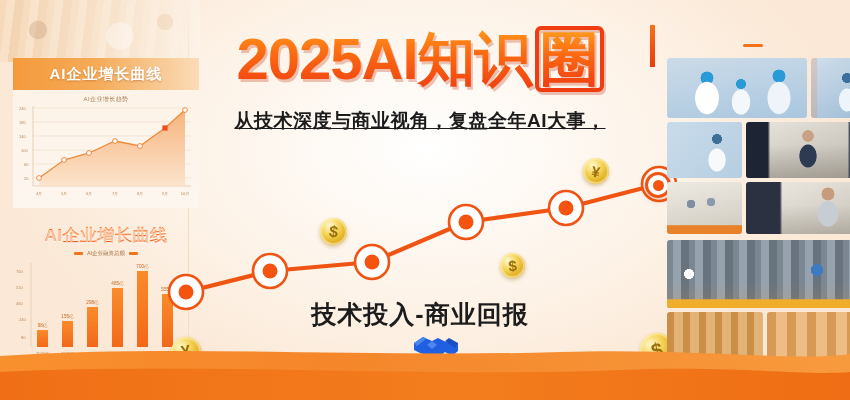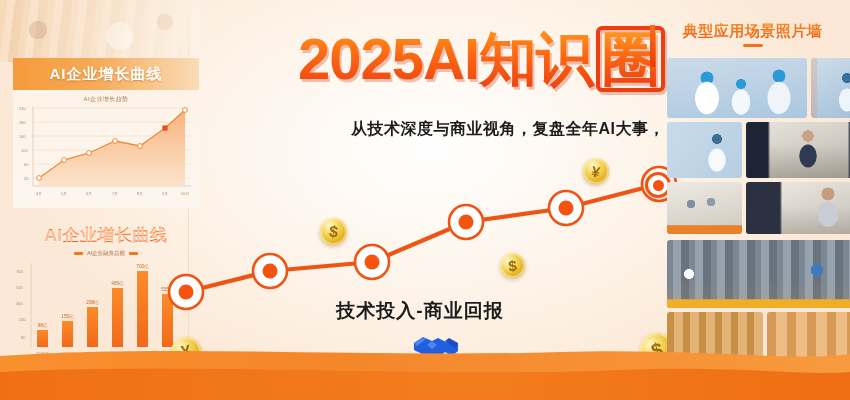--- a/index.html
+++ b/index.html
@@ -76,52 +76,52 @@
   
   svg.mini { display:block; }
 
   
   .divider{
     position:absolute; left:188px; top:0; width:1px; height:400px;
     background:linear-gradient(180deg,rgba(230,190,150,0) 0%,rgba(226,178,130,.35) 25%,rgba(226,178,130,.35) 75%,rgba(230,190,150,0) 100%);
   }
 
   
-  .hero { position:absolute; left:175px; top:26px; width:490px; text-align:right; }
+  .hero { position:absolute; left:175px; top:26px; width:490px; text-align:center; }
   .hero-title{
     font-size:58px; font-weight:bold; line-height:1; letter-spacing:-1px;
     background:linear-gradient(180deg,#ff9b1e 0%,#fb6a12 42%,#ef3d11 100%);
     -webkit-background-clip:text; background-clip:text; color:transparent;
     filter:drop-shadow(2px 3px 0 rgba(190,48,10,.28));
     white-space:nowrap;
   }
   .hero-title .boxed{
     display:inline-block;
     border:4px solid #ef3d11; border-radius:6px;
     padding:0 2px; margin-left:3px;
     background:linear-gradient(180deg,#ff9b1e 0%,#fb6a12 42%,#ef3d11 100%);
     -webkit-background-clip:text; background-clip:text; color:transparent;
   }
   .hero-sub{
-    margin-top:27px; font-size:16px; font-weight:bold; color:#1c1c1c;
-    letter-spacing:.5px; white-space:nowrap;
+    margin-top:16px; font-size:19px; font-weight:bold; color:#1c1c1c;
+    letter-spacing:.5px; white-space:nowrap;text-decoration:underline;
   }
   .pill{
     display:inline-block; margin-top:10px;
     border:2.5px solid #1c1c1c; border-radius:22px;
     padding:4px 22px; font-size:18px; font-weight:bold; color:#1c1c1c;
     letter-spacing:1px; background:rgba(255,255,255,.25);
   }
 
   
   .mainchart{ position:absolute; left:150px; top:150px; width:560px; height:180px; }
 
   .caption{
     position:absolute; left:300px; top:298px; width:240px; text-align:center;
-    font-size:19px; font-weight:bold; color:#1c1c1c; letter-spacing:1px;
+    font-size:25px; font-weight:bold; color:#1c1c1c; letter-spacing:1px;
   }
   .handshake{ position:absolute; left:412px; top:330px; }
 
   
   .coin{ position:absolute; border-radius:50%; display:flex; align-items:center; justify-content:center;
     font-weight:bold; color:#9a6e08;
     background:
       radial-gradient(circle at 34% 30%, #fff6c4 0%, #f6d martinis 0%, #f4d253 34%, #e0ac1d 68%, #b9820c 100%);
     background:
       radial-gradient(circle at 34% 30%, #fff8cc 0%, #f5d45a 36%, #e0ac1d 70%, #b07d0b 100%);
@@ -328,21 +328,20 @@
     <span>$</span>
   </div>
 
   <div class="accent-bar"></div>
 
   <div class="seam-dot">
       <i></i>
     </div>
 
   <div class="wall">
-    <div class="wall-title">典型应用场景照片墙</div>
     <div class="wall-rule"></div>
 
     <div class="photo" style="left:12px; top:58px; width:140px; height:60px;">
       <div class="hue" style="background:
         linear-gradient(170deg,#dfe9f2 0%,#cfe0ef 45%,#b9d3e8 100%);"></div>
       <div class="hue" style="background:
         radial-gradient(ellipse 22px 30px at 40px 40px,#ffffff 0 52%,transparent 56%),
         radial-gradient(circle 9px at 40px 20px,#2a9ad6 0 70%,transparent 74%),
         radial-gradient(ellipse 16px 22px at 74px 44px,#f4f8fb 0 55%,transparent 60%),
         radial-gradient(circle 7px at 74px 26px,#2a9ad6 0 70%,transparent 74%),

